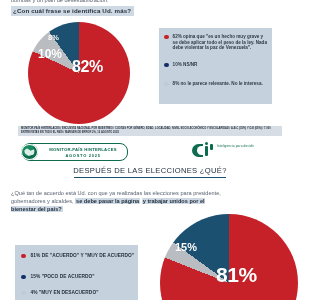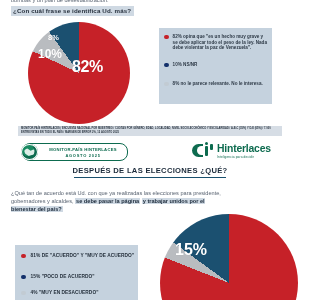--- a/index.html
+++ b/index.html
@@ -82,40 +82,40 @@
   .hmark .i:before{content:"";position:absolute;left:.3px;top:-3.2px;width:3px;height:3px;border-radius:50%;background:#0d6b4f;}
   .hmark .q{position:absolute;left:17.5px;top:0px;width:3.4px;height:6px;background:#0d6b4f;border-radius:1px;}
   .htxt{position:absolute;left:25px;top:0px;}
   .hname{font-size:10.4px;font-weight:bold;color:#0d6b4f;letter-spacing:-0.2px;}
   .htag{font-size:3.2px;color:#0d6b4f;letter-spacing:.04em;margin-top:.5px;}
 
   
   .sec2{position:absolute;left:0;top:163px;width:300px;height:137px;}
   .s2title{
     position:absolute;left:0;top:3px;width:300px;text-align:center;
-    font-size:7.6px;font-weight:bold;color:#1b2a3a;letter-spacing:.04em;
+    font-size:7.6px;font-weight:normal;color:#1b2a3a;letter-spacing:.04em;
   }
   .s2rule{position:absolute;left:74px;top:14px;width:152px;height:1px;background:#19506e;}
   .q2{
     position:absolute;left:11px;top:26px;width:215px;
     font-size:5.6px;line-height:8px;color:#5a6472;
   }
   .q2 b{color:#1b2a3a;}
   .q2 .hl{background:#cfd9e3;padding:0 1px;}
 
   
   .pie2{position:absolute;left:160px;top:51px;width:138px;height:138px;border-radius:50%;
     background:
       conic-gradient(from 0deg,
         #c62128 0 291.6deg,
         #b9bcc0 291.6deg 306.0deg,
         #1b5070 306.0deg 360deg);
   }
   .p2-81{left:216px;top:100px;font-size:21px;letter-spacing:-0.4px;}
-  .p2-15{left:175px;top:78px;font-size:16px;}
+  .p2-15{left:175px;top:78px;font-size:11px;}
 
   
   .legbox2{position:absolute;left:15px;top:82px;width:123px;height:55px;background:#c5d2de;}
   .l2r1{left:6px;top:8px;width:114px;}
   .l2r2{left:6px;top:29px;width:114px;}
   .l2r3{left:6px;top:45px;width:114px;}
   .ltxt2{margin-left:5px;font-size:4.8px;line-height:6px;color:#25303c;font-weight:bold;letter-spacing:.01em;}
 </style>
 </head>
 <body>
@@ -158,39 +158,39 @@
           <div class="mpt2">AGOSTO 2025</div>
         </div>
       </div>
       <div class="hlogo">
         <span class="hmark">
           <span class="c"></span>
           <span class="i"></span>
           <span class="q"></span>
         </span>
         <div class="htxt">
-          <div class="hname">Hinterlaces</div>
           <div class="htag">Inteligencia para decidir</div>
         </div>
       </div>
     </div>
   </div>
 
   <div class="sec2">
 
     <div class="s2title">DESPUÉS DE LAS ELECCIONES ¿QUÉ?</div>
     <div class="s2rule"></div>
 
     <div class="q2">
       <span>¿Qué tan de acuerdo está Ud. con que ya realizadas las elecciones para presidente, gobernadores y alcaldes,</span>
       <b class="hl">se debe pasar la página</b>
       <b class="hl">y trabajar unidos por el bienestar del país?</b>
     </div>
 
     <div class="pie2"></div>
+    <div class="lbl p2-81">81%</div>
     <div class="lbl p2-15">15%</div>
 
     <div class="legbox2">
       <div class="lrow l2r1">
         <span class="dot red"></span>
         <span class="ltxt2">81% DE "ACUERDO" Y "MUY DE ACUERDO"</span>
       </div>
       <div class="lrow l2r2">
         <span class="dot navy"></span>
         <span class="ltxt2">15% "POCO DE ACUERDO"</span>

